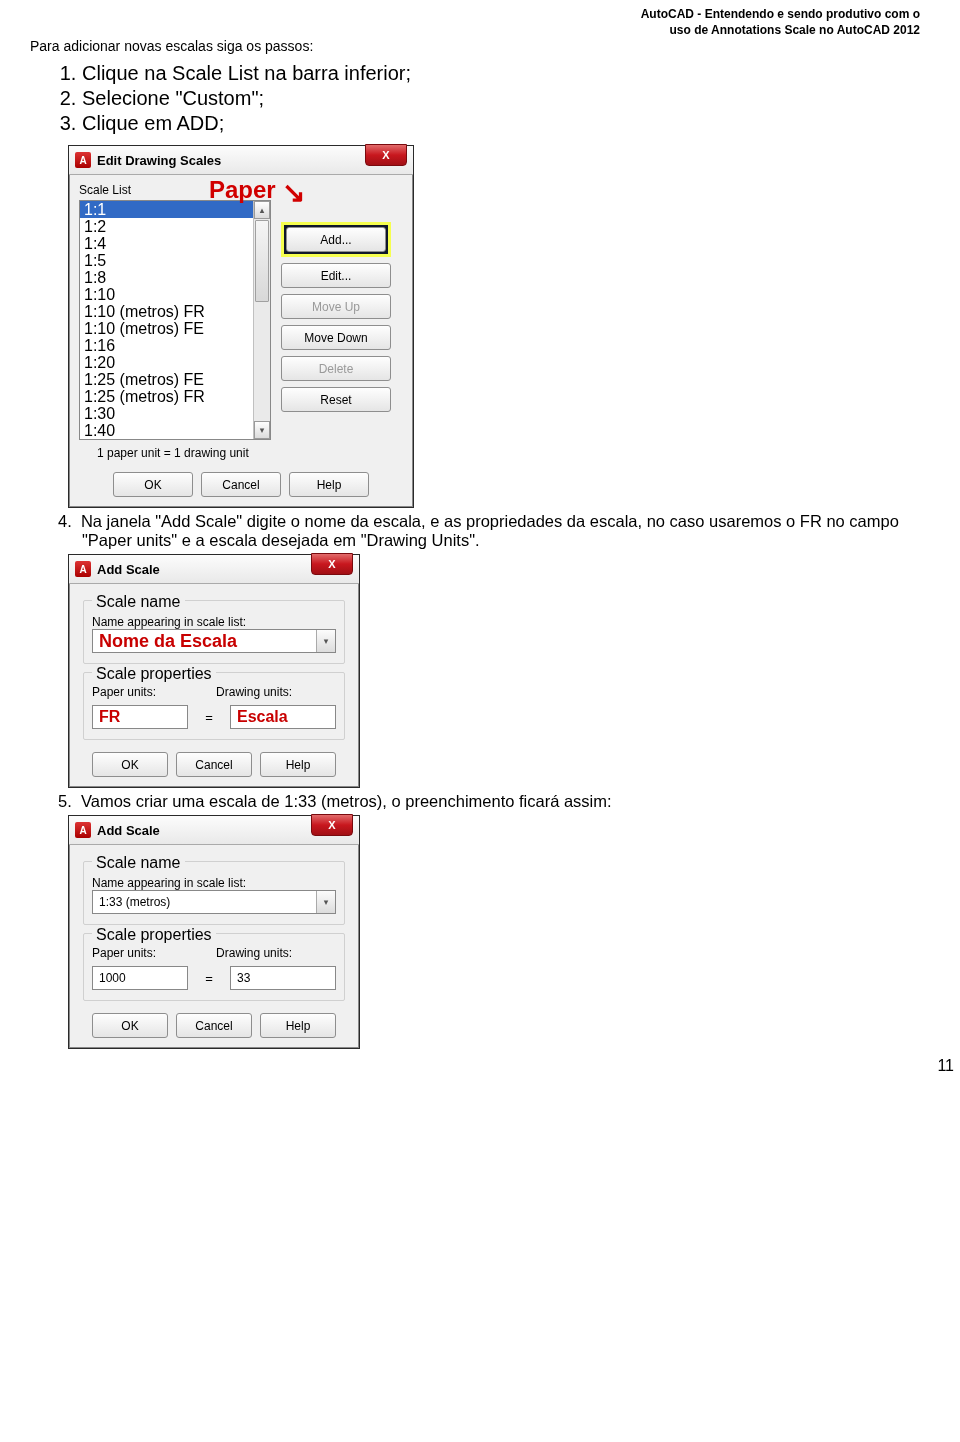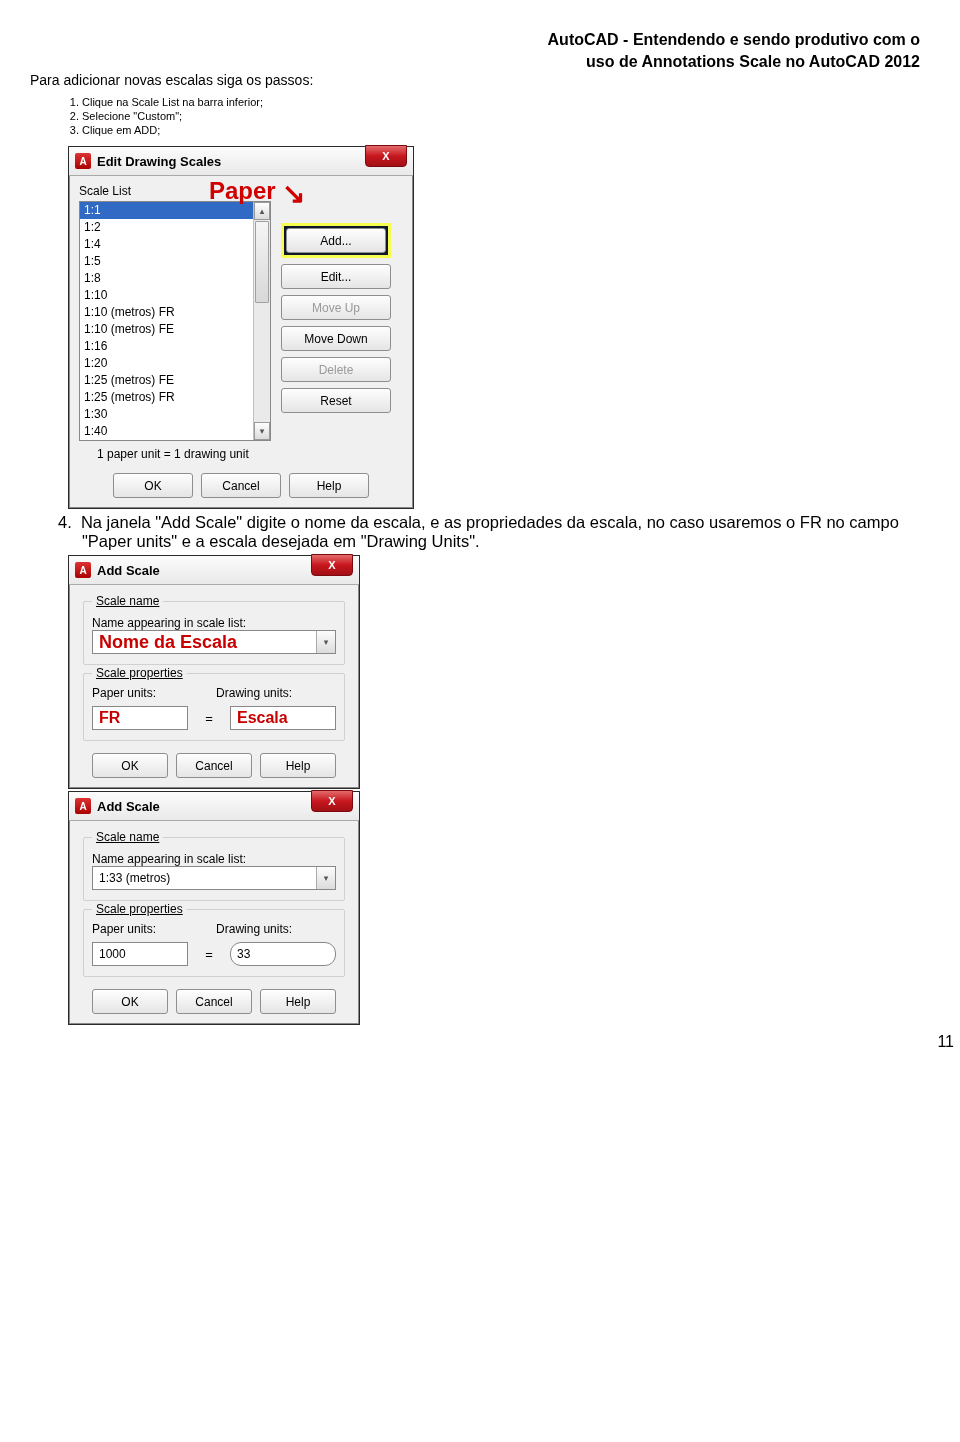--- a/index.html
+++ b/index.html
@@ -10,37 +10,37 @@
     color: #000;
     width: 960px;
   }
   .page {
     padding: 0 30px 30px 30px;
     position: relative;
   }
   .header {
     text-align: right;
     font-weight: bold;
-    font-size: 16px;
-    padding-top: 29px;
+    font-size: 12px;
+    padding-top: 6px;
     padding-right: 10px;
     line-height: 1.35;
   }
   .section-title {
     font-weight: bold;
     font-size: 18px;
     margin-top: 60px;
     margin-bottom: 4px;
   }
   .intro {
     font-size: 14px;
     margin-bottom: 8px;
   }
   ol.steps {
-    font-size: 11px;
+    font-size: 20px;
     margin: 0 0 10px 0;
     padding-left: 52px;
   }
   ol.steps li { margin-bottom: 2px; }
   .step-para {
     font-size: 16.5px;
     margin: 4px 0 4px 52px;
     text-indent: -24px;
   }
   .pagenum {
@@ -112,21 +112,21 @@
     width: 190px;
     height: 238px;
     display: flex;
   }
   .listbox {
     flex: 1;
     overflow: hidden;
     padding: 0;
   }
   .listbox .item {
-    font-size: 12px;
+    font-size: 16px;
     line-height: 17px;
     padding: 0 4px;
     white-space: nowrap;
   }
   .listbox .item.selected {
     background: #316ac5;
     color: #fff;
   }
   .scrollbar {
     width: 16px;
@@ -210,22 +210,21 @@
   .fieldset-border {
     border: 1px solid #d0d0d0;
     border-radius: 2px;
   }
   .fieldset-legend {
     position: absolute;
     top: -8px;
     left: 8px;
     background: #f0f0f0;
     padding: 0 4px;
-    font-size: 12px;
-    text-decoration: underline;
+    font-size: 16px;
   }
   .name-row {
     margin-top: 0;
     display: flex;
     align-items: center;
     gap: 4px;
   }
   .combo {
     border: 1px solid #888;
     background: #fff;
@@ -392,20 +391,23 @@
         </div>
       </div>
       <div class="dialog-footer">
         <div class="btn" style="width:74px;">OK</div>
         <div class="btn" style="width:74px;">Cancel</div>
         <div class="btn" style="width:74px;">Help</div>
       </div>
     </div>
   </div>
 
+  <div class="step-para">
+    <span>5.</span>&nbsp;&nbsp;<span>Vamos criar uma escala de 1:33 (metros), o preenchimento ficará assim:</span>
+  </div>
 
   <div class="dialog" style="width:290px; margin-left:38px; margin-top:2px;">
     <div class="titlebar">
       <div class="appicon">A</div>
       <div class="title">Add Scale</div>
       <div class="closebtn">X</div>
     </div>
     <div class="dialog-body">
       <div class="fieldset fieldset-border">
         <div class="fieldset-legend">Scale name</div>
@@ -421,21 +423,21 @@
         <div class="fieldset-legend">Scale properties</div>
         <div class="props-headers">
           <span>Paper units:</span>
           <span>Drawing units:</span>
         </div>
         <div class="props-row">
           <div class="textbox" style="width:82px; flex:none;">
             <span>1000</span>
           </div>
           <span class="eq">=</span>
-          <div class="textbox" style="width:92px; flex:none;border-radius:11px;">
+          <div class="textbox" style="width:92px; flex:none;">
             <span>33</span>
           </div>
         </div>
       </div>
       <div class="dialog-footer">
         <div class="btn" style="width:74px;">OK</div>
         <div class="btn" style="width:74px;">Cancel</div>
         <div class="btn" style="width:74px;">Help</div>
       </div>
     </div>

